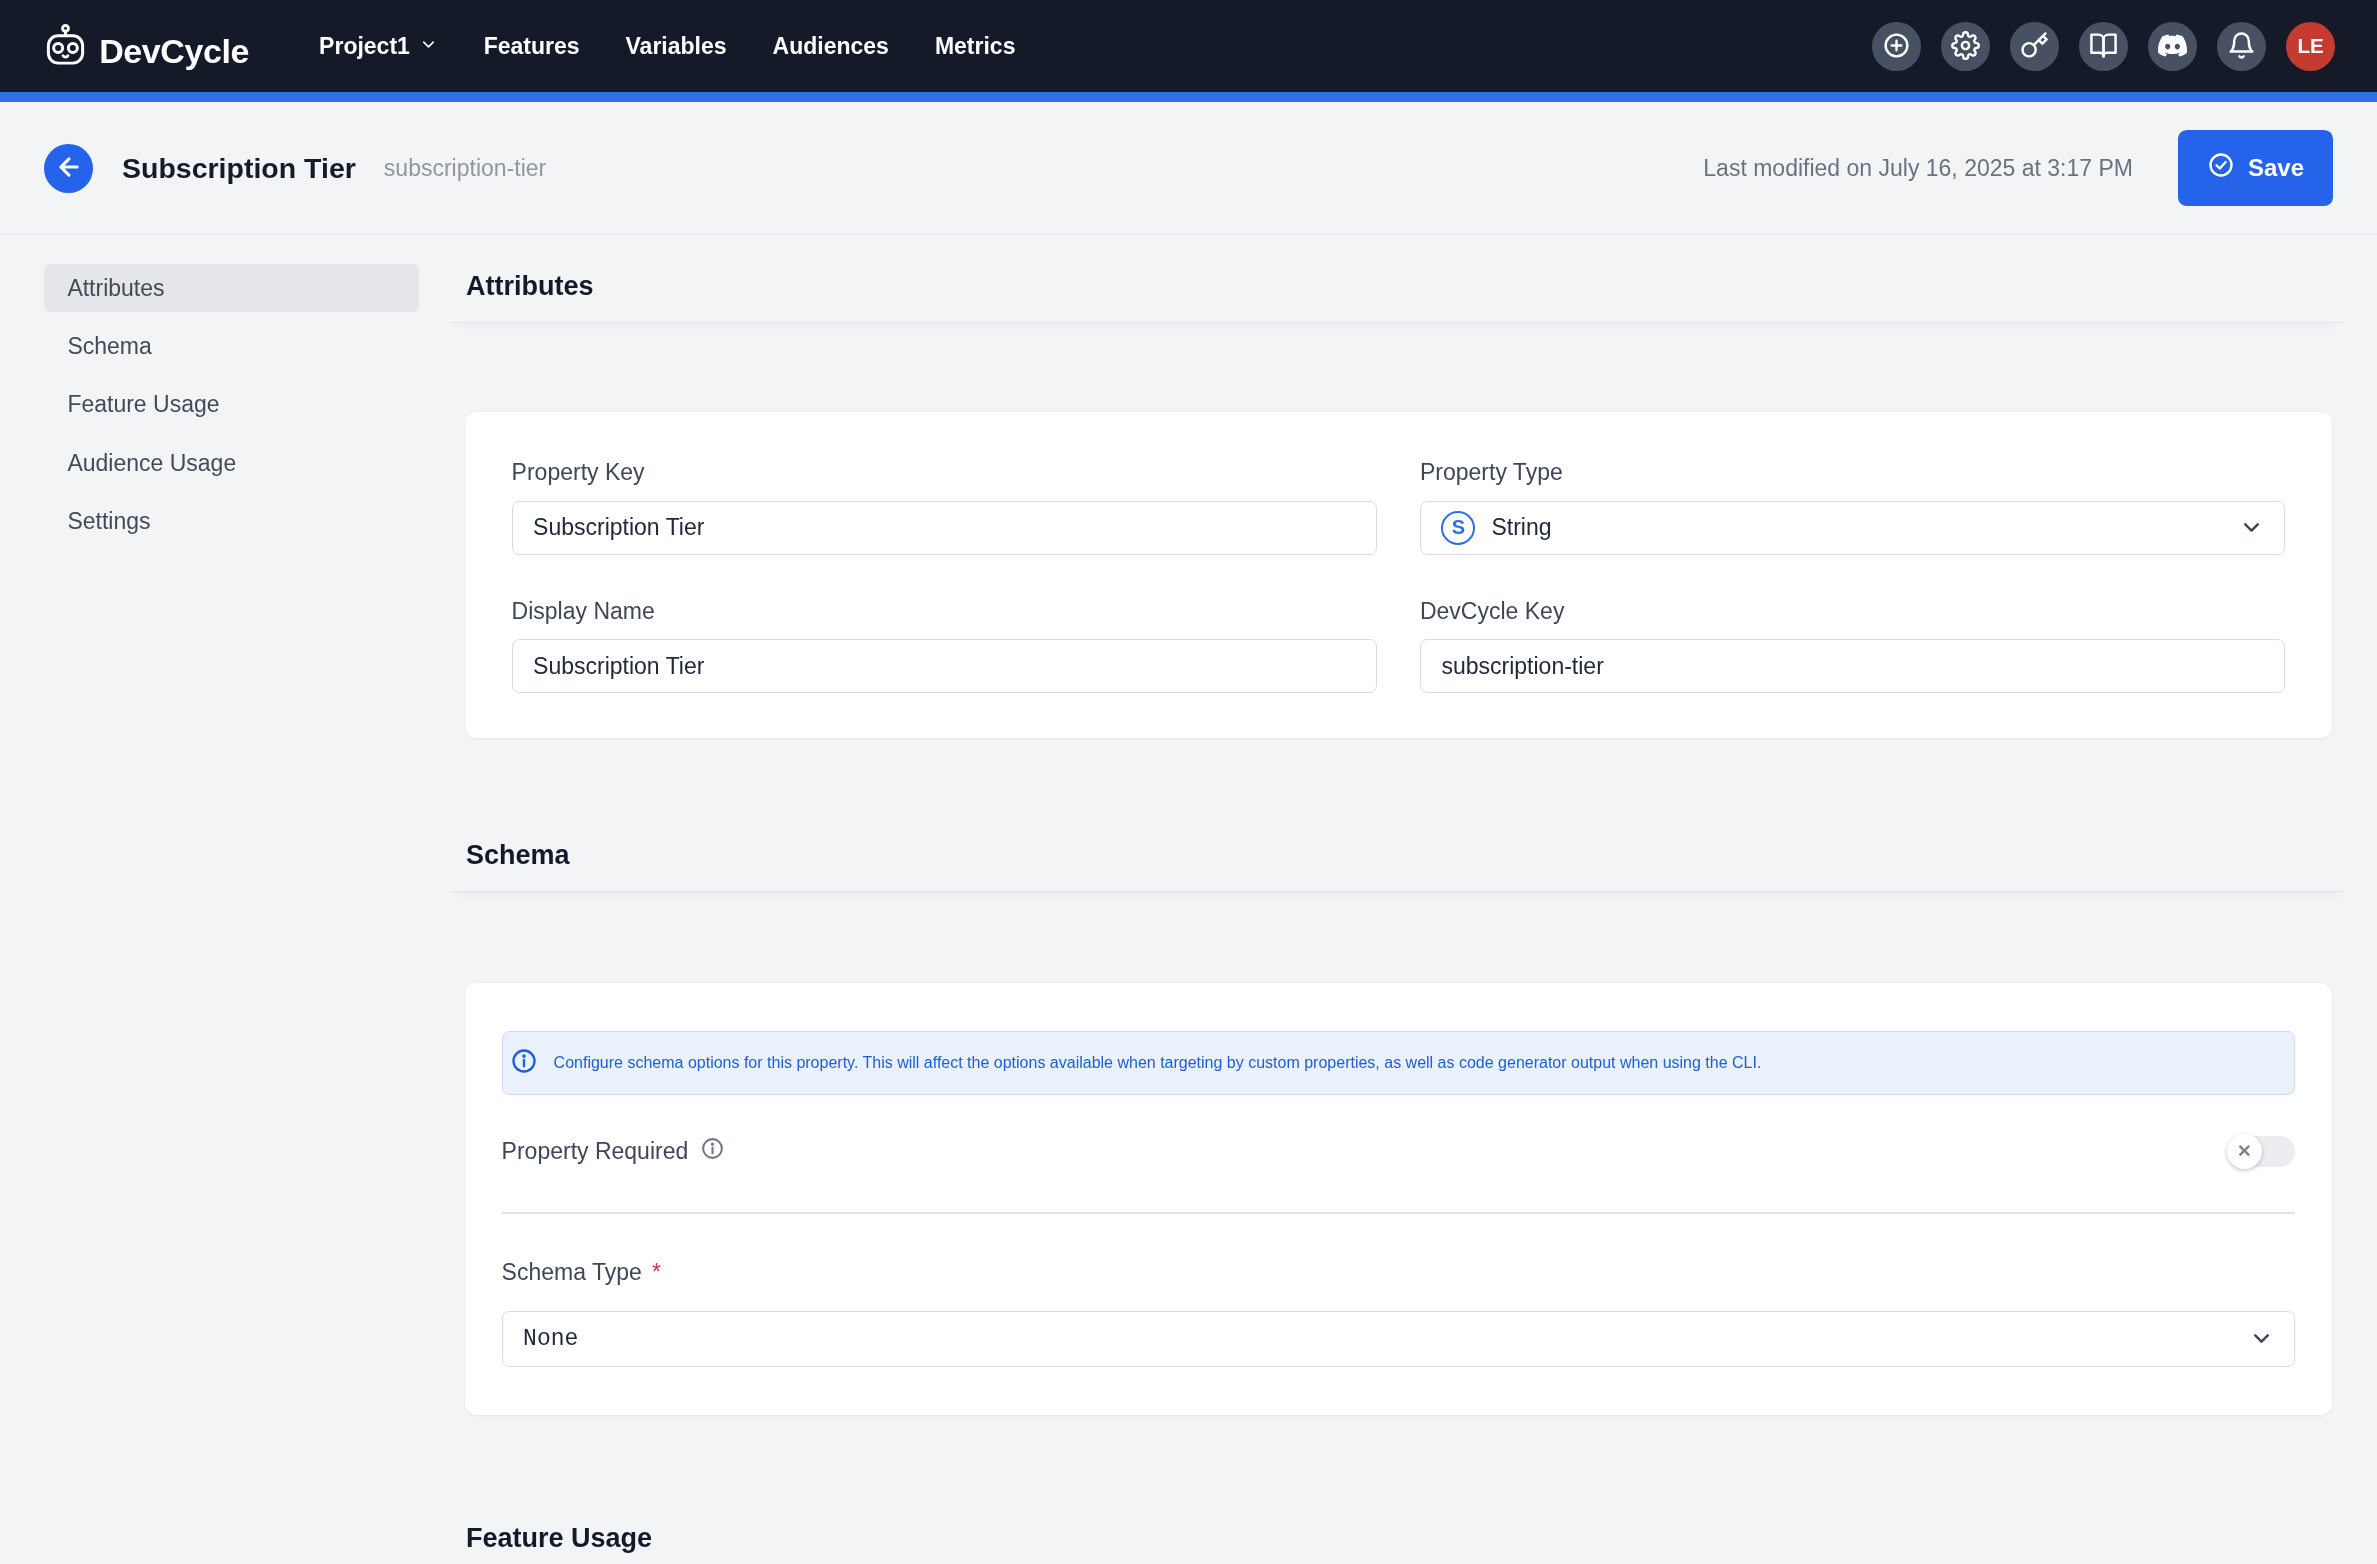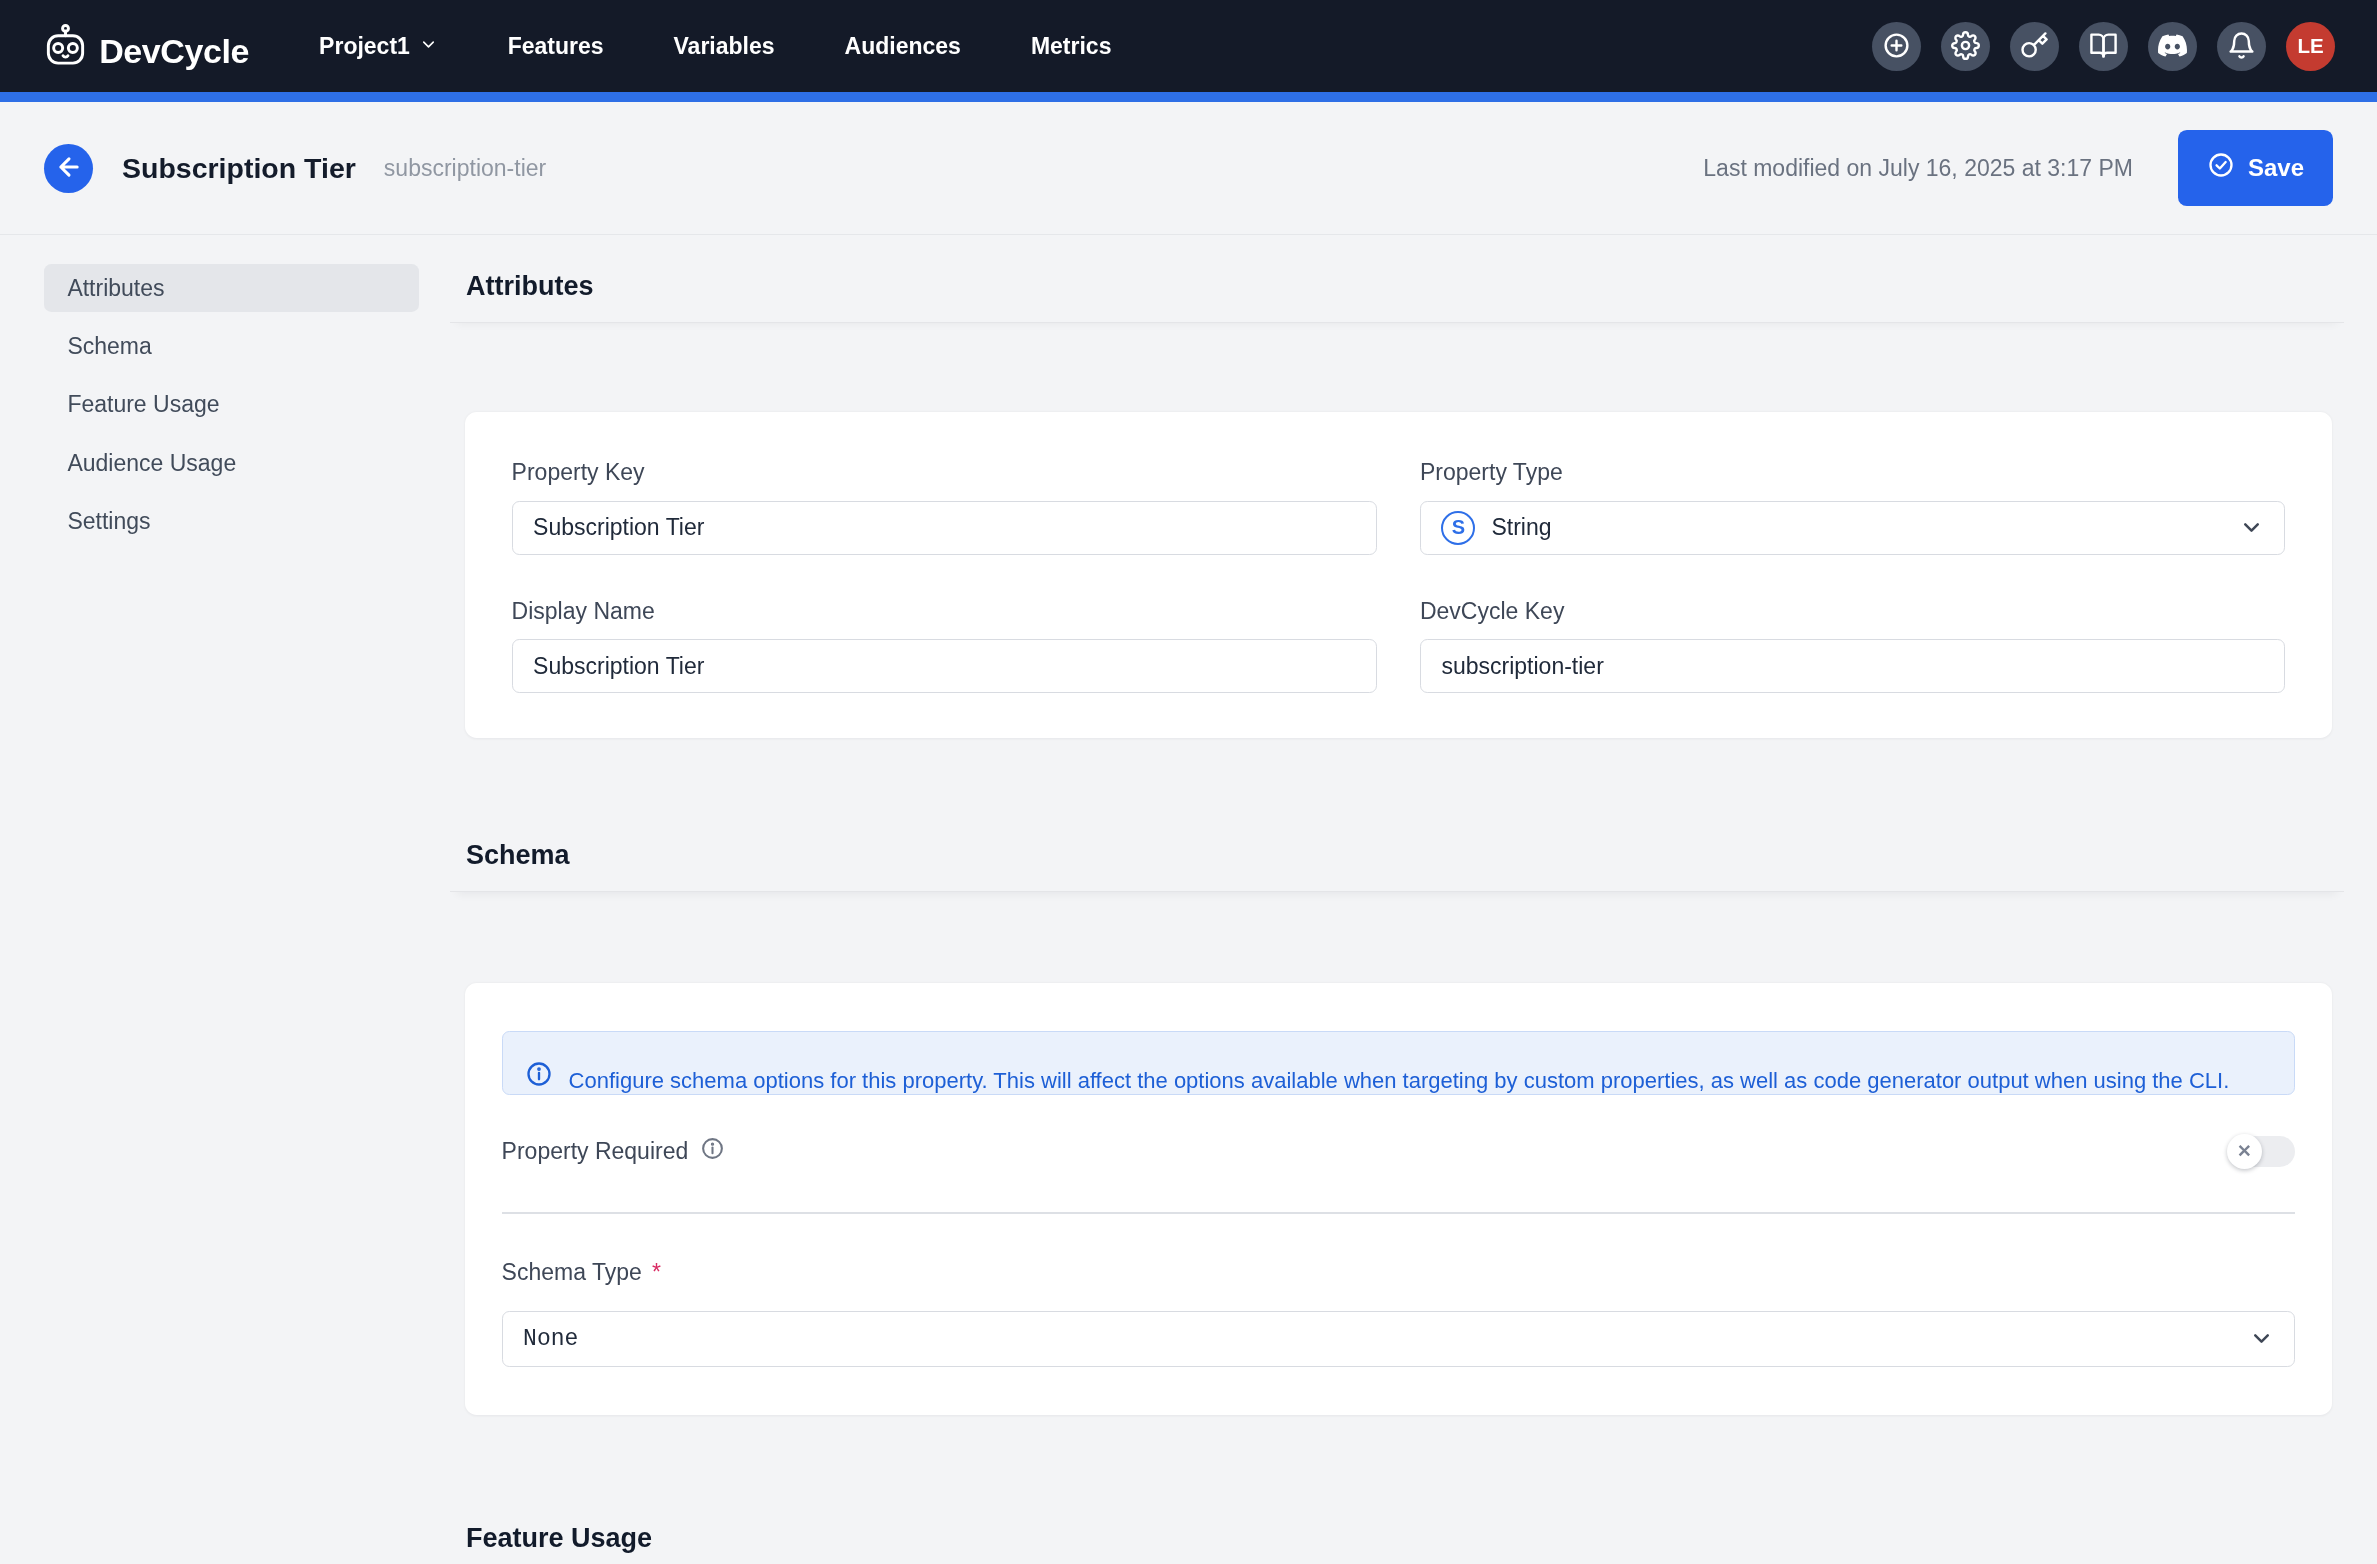--- a/index.html
+++ b/index.html
@@ -11,21 +11,21 @@
   }
 
   
   .navbar {
     height: 92px; background: #141A28;
     display: flex; align-items: center; padding: 0 42px;
   }
   .brand { display: flex; align-items: center; gap: 10.2px; cursor: pointer; }
   .brand svg { display: block; }
   .brand-text { color: #FFFFFF; font-size: 34px; font-weight: bold; letter-spacing: -0.4px; margin-top: 11px; }
-  .nav-links { display: flex; align-items: center; margin-left: 70px; gap: 70px; }
+  .nav-links { display: flex; align-items: center; margin-left: 70px; gap: 46px; }
   .nav-link { color: #FFFFFF; font-size: 23px; font-weight: 600; cursor: pointer; display: flex; align-items: center; gap: 8.8px; }
   .nav-right { margin-left: auto; display: flex; align-items: center; gap: 20px; }
   .icon-circle {
     width: 49px; height: 49px; border-radius: 50%;
     background: #475163; display: flex; align-items: center; justify-content: center;
     cursor: pointer;
   }
   .avatar {
     width: 49px; height: 49px; border-radius: 50%;
     background: #C43B30; color: #FFFFFF; font-size: 20.5px; font-weight: bold;
@@ -97,22 +97,22 @@
   .select-box .chev { margin-left: auto; display: flex; }
   .s-badge {
     width: 34px; height: 34px; border-radius: 50%; border: 2.9px solid #2E6FE8;
     color: #2E6FE8; font-size: 20px; font-weight: bold;
     display: flex; align-items: center; justify-content: center; flex: 0 0 auto;
   }
 
   .card.schema-card { margin-top: 91px; padding: 48px 37px 48px 37px; }
   .info-alert {
     height: 64px; background: #EAF1FC; border: 1.5px solid #C9DAF7; border-radius: 7.3px;
-    display: flex; align-items: flex-end; gap: 16px; padding: 0 22px;
-    font-size: 22px; color: #1D5FD6;
+    display: flex; align-items: center; gap: 16px; padding: 0 7px;
+    font-size: 16px; color: #1D5FD6;
   }
   .required-row { margin-top: 41px; display: flex; align-items: center; }
   .row-label { font-size: 23px; color: #3E4757; display: flex; align-items: center; gap: 11.7px; }
   .toggle {
     margin-left: auto; width: 67px; height: 31px; border-radius: 15.4px;
     background: #ECEDF0; position: relative; cursor: pointer; flex: 0 0 auto;
   }
   .toggle .knob {
     position: absolute; left: -1.5px; top: -2.2px; width: 35px; height: 35px; border-radius: 50%;
     background: #FFFFFF; box-shadow: 0 1.5px 4.4px rgba(16,24,40,0.25);

